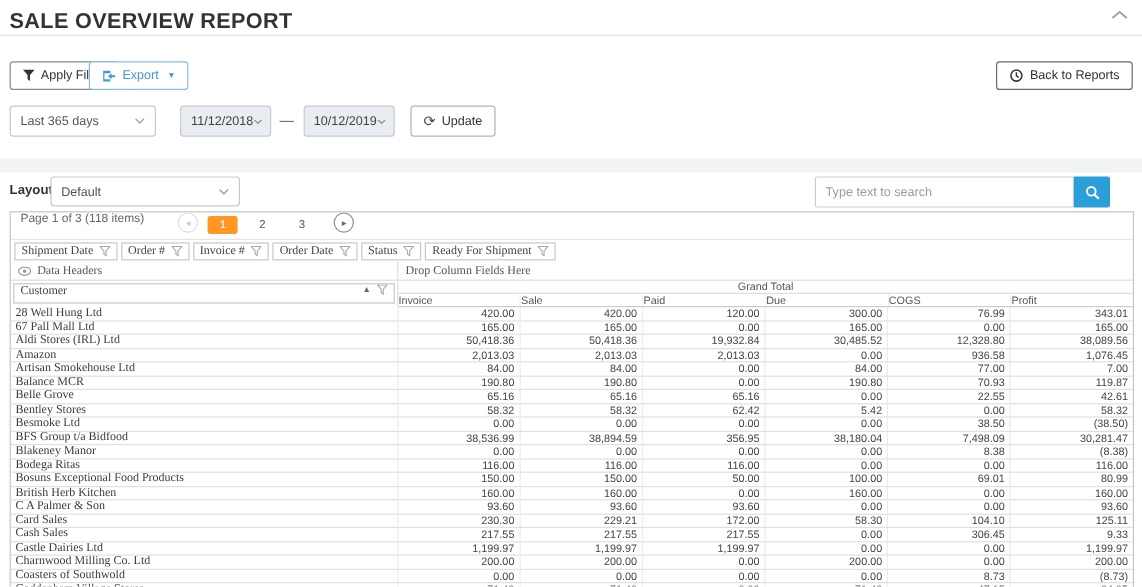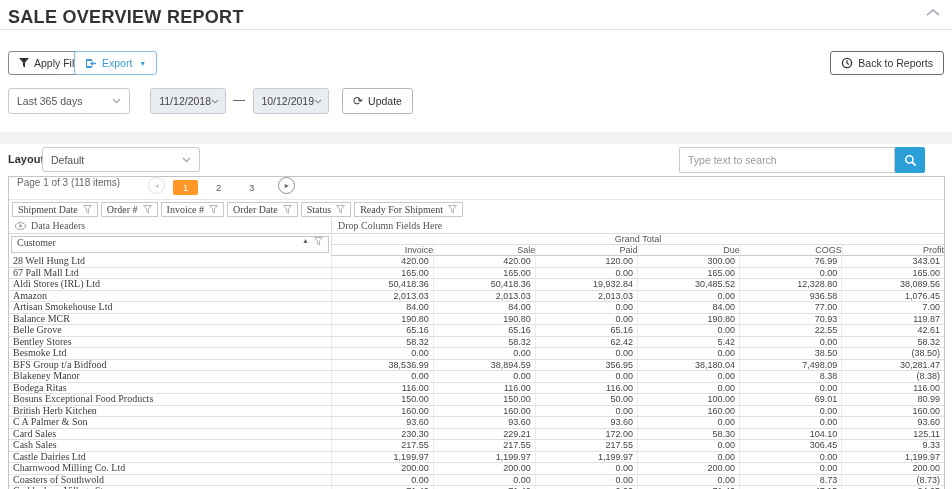--- a/index.html
+++ b/index.html
@@ -76,21 +76,21 @@
   .hdrB { display:flex; height:22px; }
   .hdrB-left { width:322px; padding:2px 2px 0 2px; }
   .customer-box { border:1px solid #c8c8c8; height:17px; display:flex; align-items:flex-start;
     padding:0 5px; font-family:"Liberation Serif",serif; font-size:10px; color:#444; cursor:pointer; }
   .customer-box .grow { flex:1; }
   .sort-asc { font-size:7px; color:#666; margin-right:5px; }
   .hdrB-right { flex:1; border-left:1px solid #ddd; }
   .grand-total { height:11px; text-align:center; font-size:9px; color:#555;
     border-bottom:1px solid #ddd; line-height:10px; }
   .col-headers { display:flex; height:11px; border-bottom:1px solid #ccc; }
-  .col-headers .colh { flex:1; text-align:right; font-size:9px; color:#555; line-height:10px;
+  .col-headers .colh { flex:1; text-align:left; font-size:9px; color:#555; line-height:10px;
     border-right:1px solid #eee; }
   .col-headers .colh:last-child { border-right:none; }
   
   table.grid { width:100%; border-collapse:collapse; table-layout:fixed; }
   table.grid td { height:10.8px; line-height:10.5px; border-bottom:1px solid #e0e0e0;
     padding:0 4px; white-space:nowrap; overflow:hidden; }
   td.cust { width:322px; font-family:"Liberation Serif",serif; font-size:10px; color:#3c3c3c; }
   td.num { font-family:"Liberation Sans",sans-serif; font-size:9px; color:#444;
     text-align:right; border-left:1px solid #ececec; }
   .icon-svg { display:block; }

